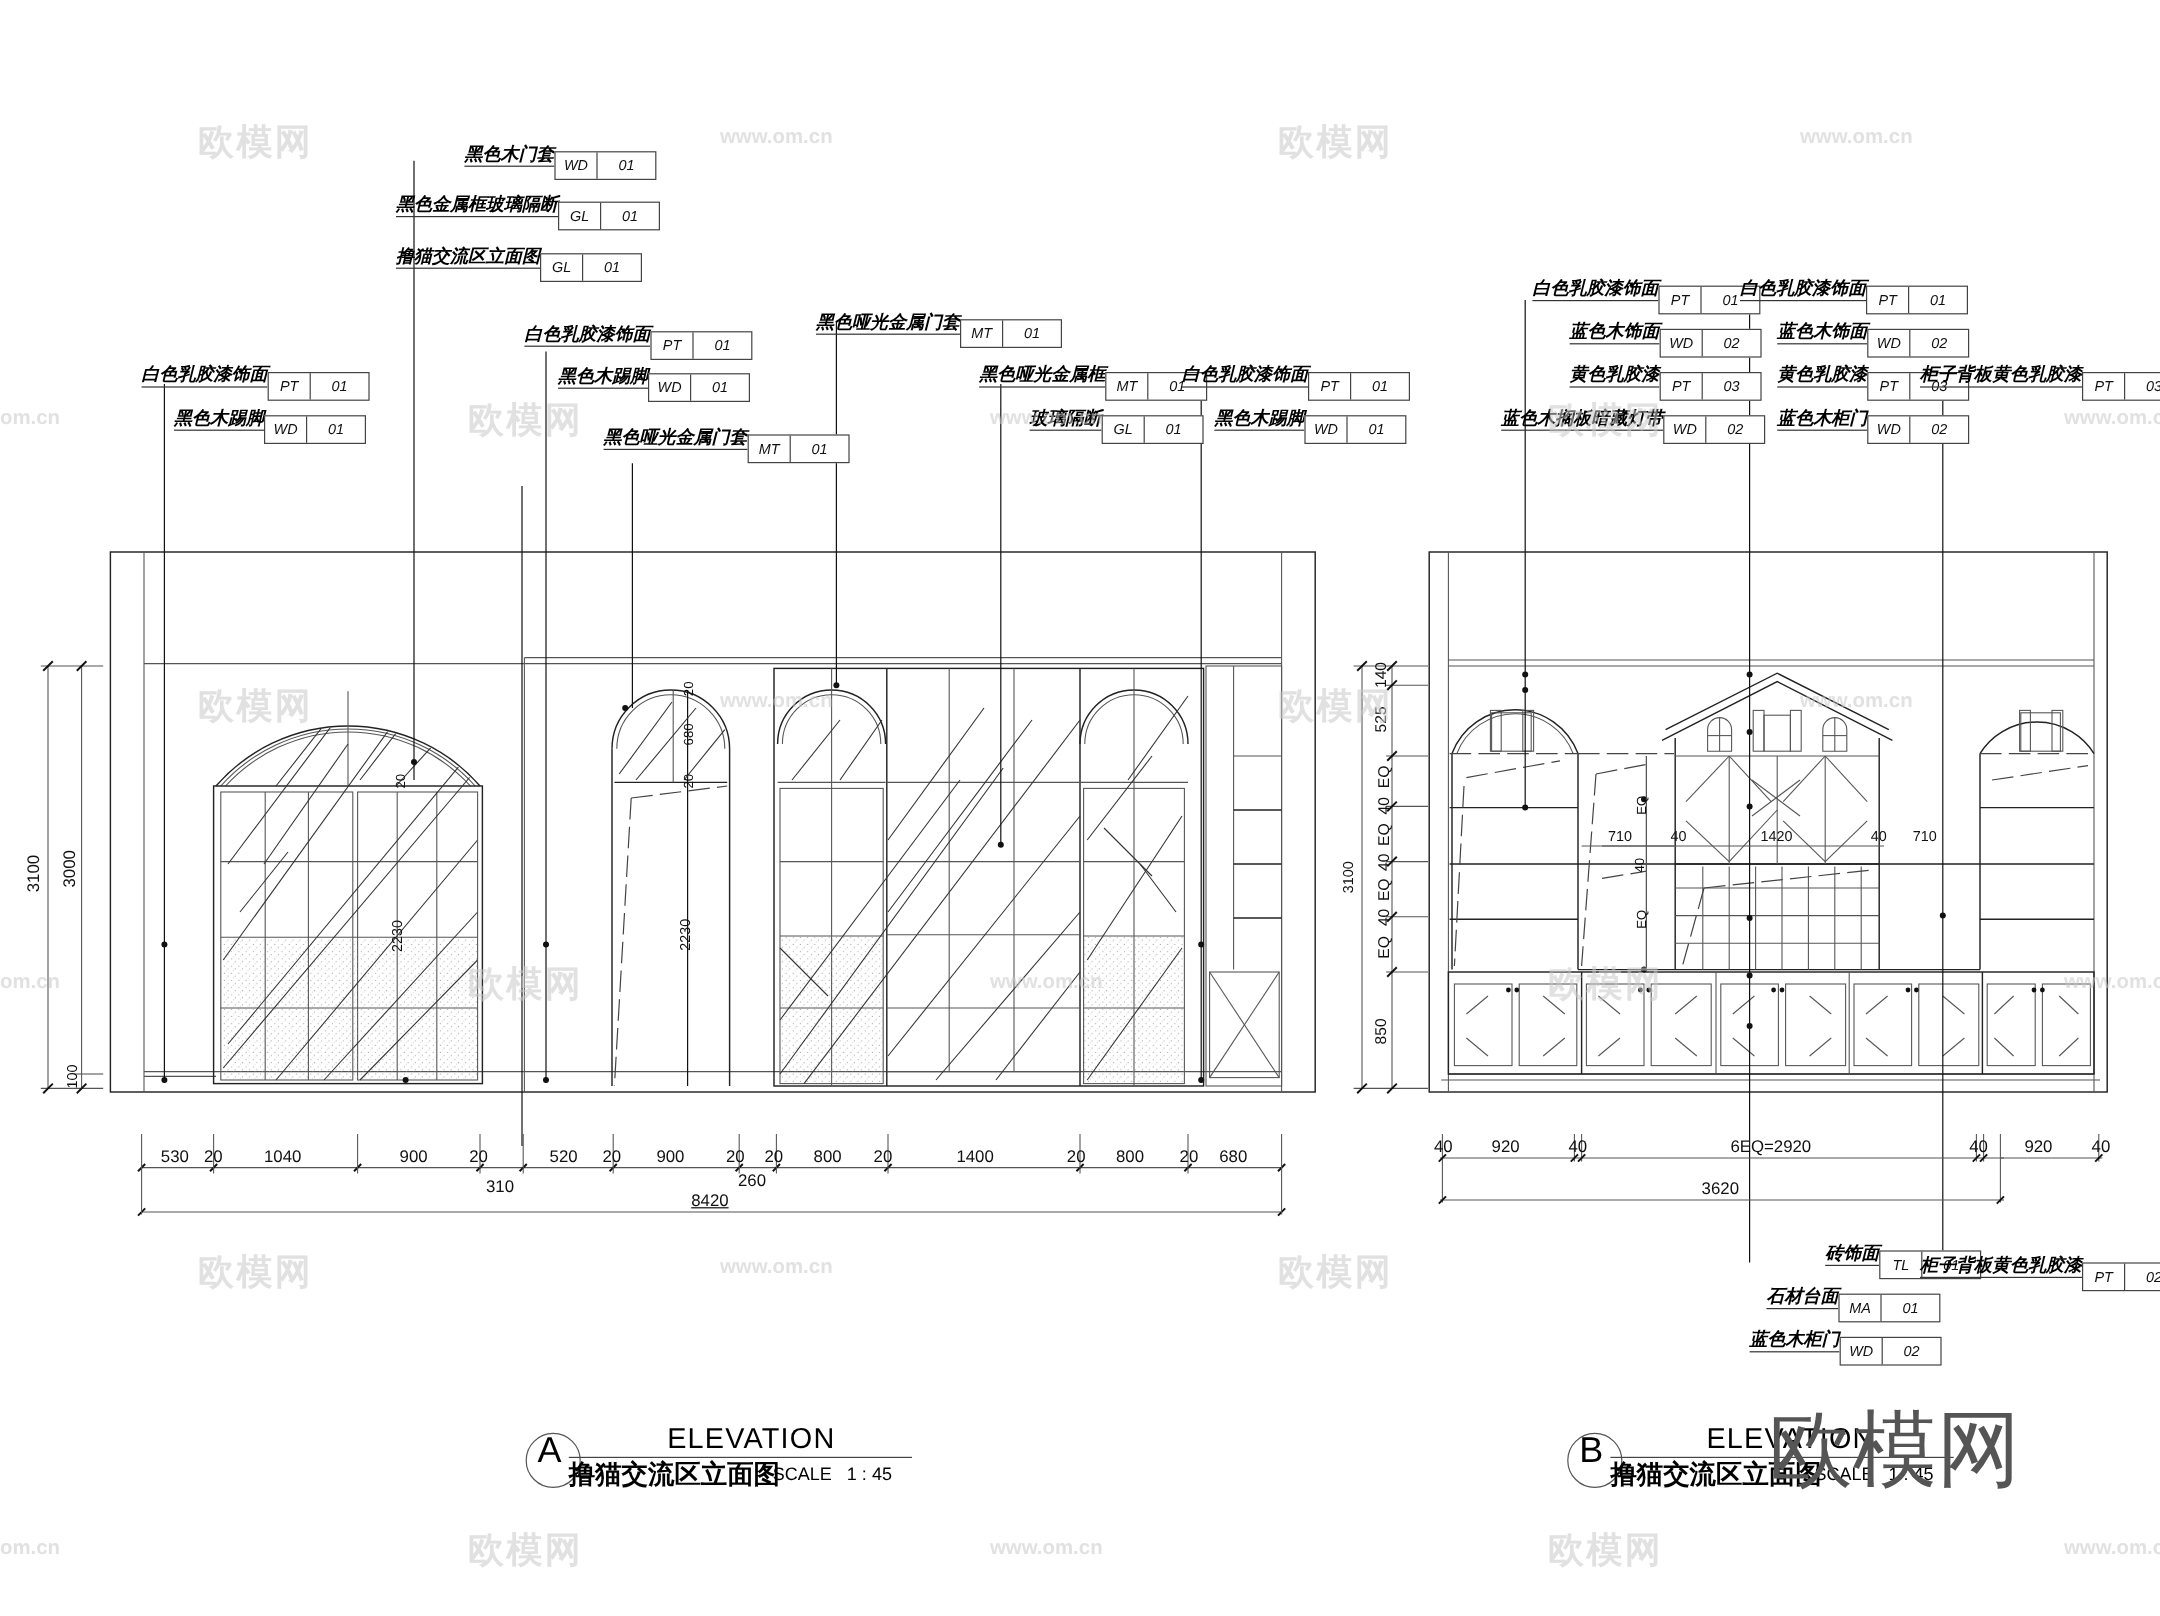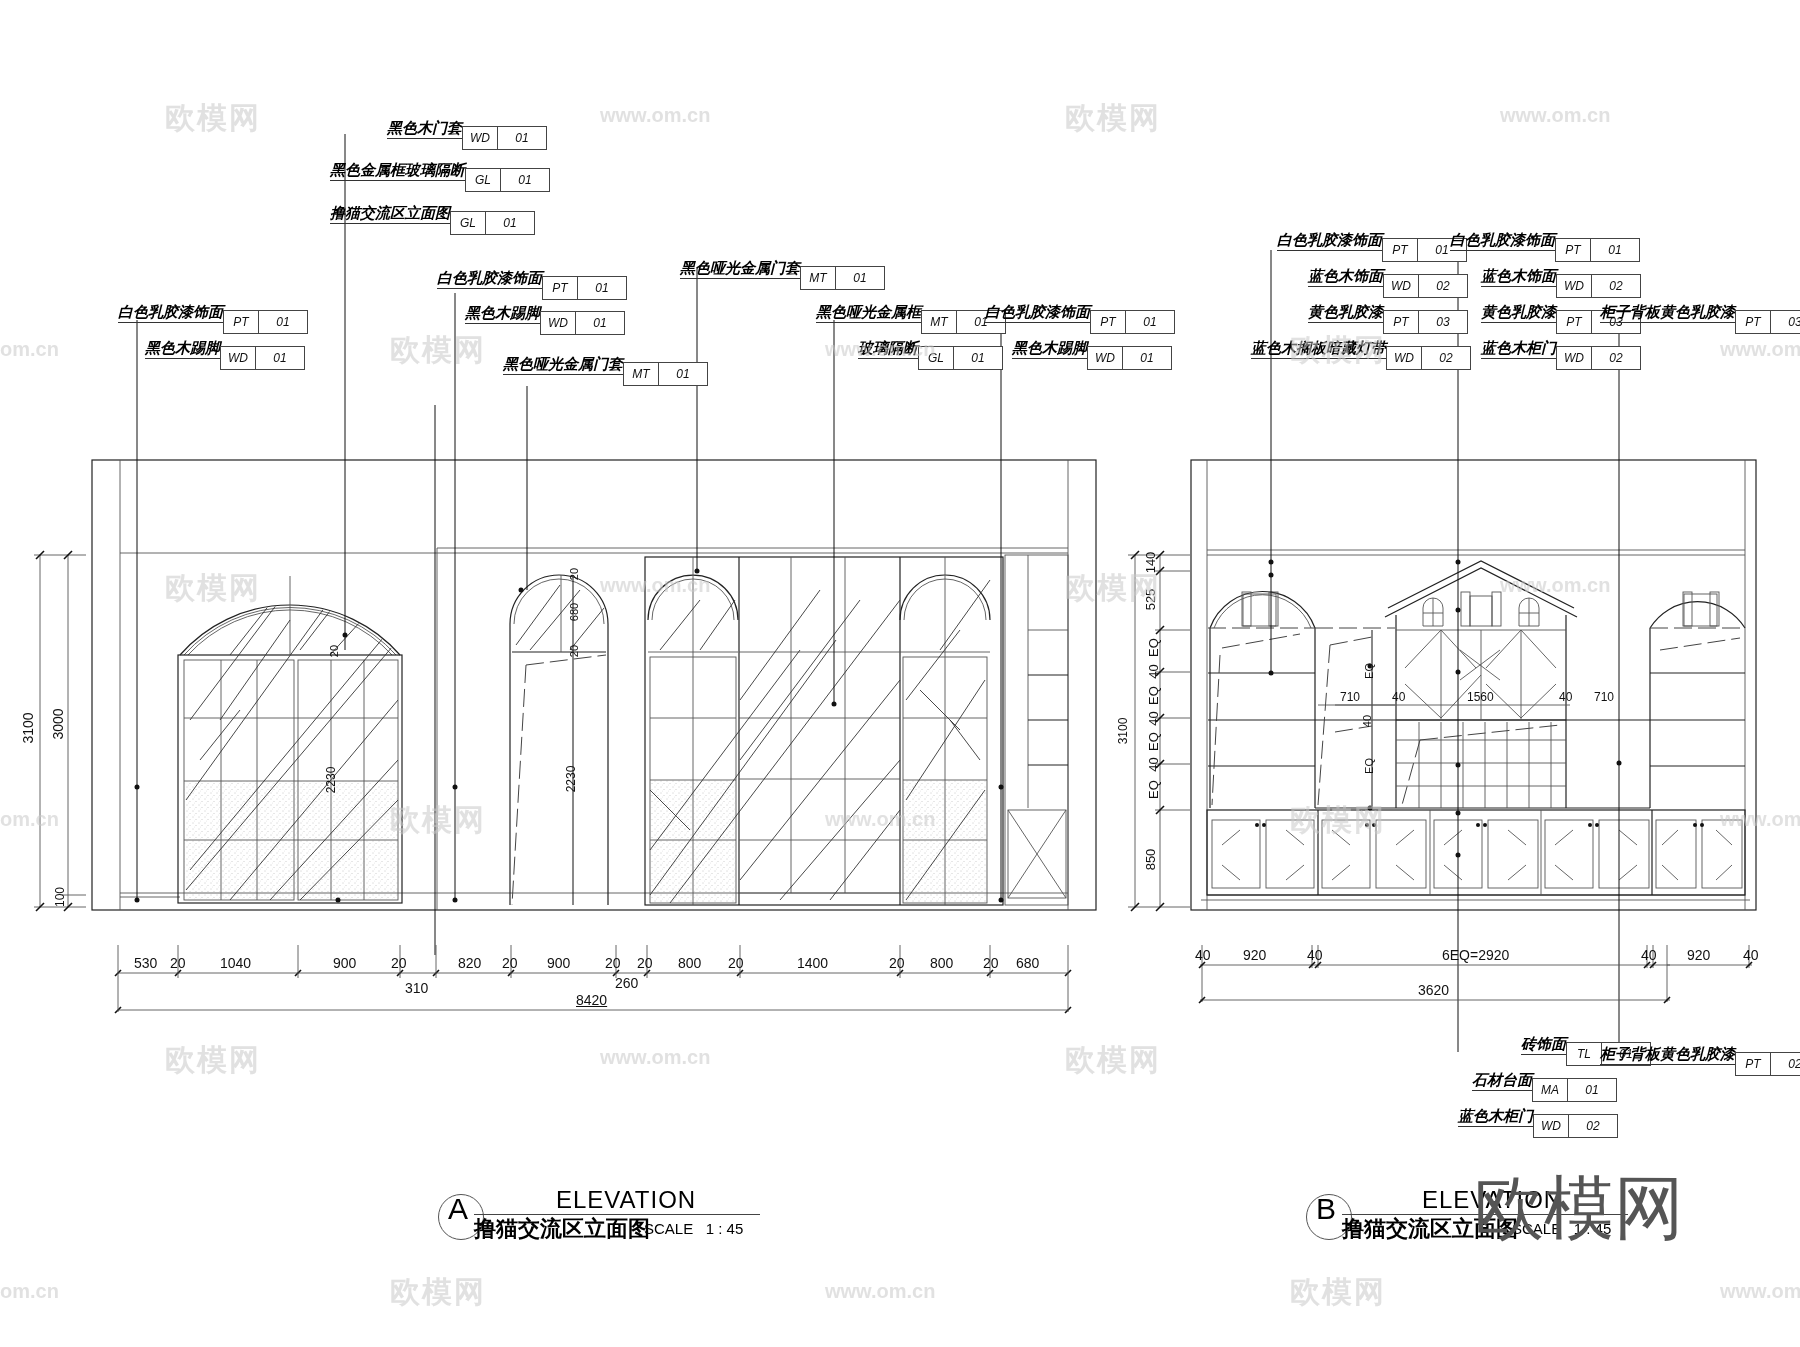--- a/index.html
+++ b/index.html
@@ -14,21 +14,21 @@
   .dot{fill:#111;}
   .tag{position:absolute;display:flex;align-items:flex-end;font-style:italic;}
   .tag .lbl{font-family:"DejaVu Sans",sans-serif;font-weight:bold;font-size:15px;color:#000;white-space:nowrap;line-height:17px;border-bottom:1px solid #333;padding-bottom:1px;}
   .tag .box{display:flex;border:1px solid #444;height:22px;margin-bottom:-11px;background:#fff;}
   .tag .box span{display:flex;align-items:center;justify-content:center;font-family:"Liberation Sans",sans-serif;font-size:12px;color:#111;}
   .tag .box .c{width:34px;border-right:1px solid #444;}
   .tag .box .n{width:48px;text-align:center;}
   .dim{position:absolute;font-family:"Liberation Sans",sans-serif;font-size:14px;color:#111;white-space:nowrap;}
   .vdim{position:absolute;font-family:"Liberation Sans",sans-serif;font-size:14px;color:#111;white-space:nowrap;transform:rotate(-90deg);transform-origin:center;}
   .wm{position:absolute;font-family:"DejaVu Sans",sans-serif;color:rgba(200,200,200,0.55);font-size:30px;font-weight:bold;white-space:nowrap;letter-spacing:2px;}
-  .wm2{position:absolute;font-family:"Liberation Sans",sans-serif;color:rgba(200,200,200,0.55);font-size:20px;font-weight:bold;white-space:nowrap;}
+  .wm2{position:absolute;font-family:"Liberation Sans",sans-serif;color:rgba(200,200,200,0.55);font-size:17px;font-weight:bold;white-space:nowrap;}
   .bigwm{position:absolute;font-family:"DejaVu Sans",sans-serif;color:#555;font-size:70px;white-space:nowrap;}
   .title{position:absolute;}
   .title .circ{position:absolute;width:44px;height:44px;border:1px solid #555;border-radius:50%;}
   .title .letter{position:absolute;font-family:"Liberation Sans",sans-serif;font-size:30px;color:#000;}
   .title .en{position:absolute;font-family:"Liberation Sans",sans-serif;font-size:24px;color:#000;letter-spacing:1px;}
   .title .cn{position:absolute;font-family:"DejaVu Sans",sans-serif;font-weight:bold;font-size:22px;color:#000;white-space:nowrap;}
   .title .sc{position:absolute;font-family:"Liberation Sans",sans-serif;font-size:15px;color:#000;white-space:nowrap;}
   .title .rule{position:absolute;height:1px;background:#444;}
 </style>
 </head>
@@ -659,21 +659,21 @@
   <span class="vdim" style="left:565px;top:606px;font-size:11px;">680</span>
   <span class="vdim" style="left:568px;top:568px;font-size:11px;">20</span>
   <span class="vdim" style="left:568px;top:645px;font-size:11px;">20</span>
   <span class="vdim" style="left:328px;top:645px;font-size:11px;">20</span>
 
   <span class="dim" style="left:134px;top:955px;">530</span>
   <span class="dim" style="left:170px;top:955px;">20</span>
   <span class="dim" style="left:220px;top:955px;">1040</span>
   <span class="dim" style="left:333px;top:955px;">900</span>
   <span class="dim" style="left:391px;top:955px;">20</span>
-  <span class="dim" style="left:458px;top:955px;">820</span>
+  <span class="dim" style="left:458px;top:955px;">520</span>
   <span class="dim" style="left:502px;top:955px;">20</span>
   <span class="dim" style="left:547px;top:955px;">900</span>
   <span class="dim" style="left:605px;top:955px;">20</span>
   <span class="dim" style="left:637px;top:955px;">20</span>
   <span class="dim" style="left:678px;top:955px;">800</span>
   <span class="dim" style="left:728px;top:955px;">20</span>
   <span class="dim" style="left:797px;top:955px;">1400</span>
   <span class="dim" style="left:889px;top:955px;">20</span>
   <span class="dim" style="left:930px;top:955px;">800</span>
   <span class="dim" style="left:983px;top:955px;">20</span>
@@ -691,21 +691,21 @@
   <span class="vdim" style="left:1146px;top:664px;font-size:13px;">40</span>
   <span class="vdim" style="left:1144px;top:688px;font-size:13px;">EQ</span>
   <span class="vdim" style="left:1146px;top:711px;font-size:13px;">40</span>
   <span class="vdim" style="left:1144px;top:734px;font-size:13px;">EQ</span>
   <span class="vdim" style="left:1146px;top:757px;font-size:13px;">40</span>
   <span class="vdim" style="left:1144px;top:782px;font-size:13px;">EQ</span>
   <span class="vdim" style="left:1140px;top:852px;font-size:13px;">850</span>
 
   <span class="dim" style="left:1340px;top:690px;font-size:12px;">710</span>
   <span class="dim" style="left:1392px;top:690px;font-size:12px;">40</span>
-  <span class="dim" style="left:1467px;top:690px;font-size:12px;">1560</span>
+  <span class="dim" style="left:1467px;top:690px;font-size:12px;">1420</span>
   <span class="dim" style="left:1559px;top:690px;font-size:12px;">40</span>
   <span class="dim" style="left:1594px;top:690px;font-size:12px;">710</span>
   <span class="vdim" style="left:1361px;top:665px;font-size:11px;">EQ</span>
   <span class="vdim" style="left:1361px;top:715px;font-size:11px;">40</span>
   <span class="vdim" style="left:1361px;top:760px;font-size:11px;">EQ</span>
 
   <span class="dim" style="left:1195px;top:947px;">40</span>
   <span class="dim" style="left:1243px;top:947px;">920</span>
   <span class="dim" style="left:1307px;top:947px;">40</span>
   <span class="dim" style="left:1442px;top:947px;">6EQ=2920</span>

